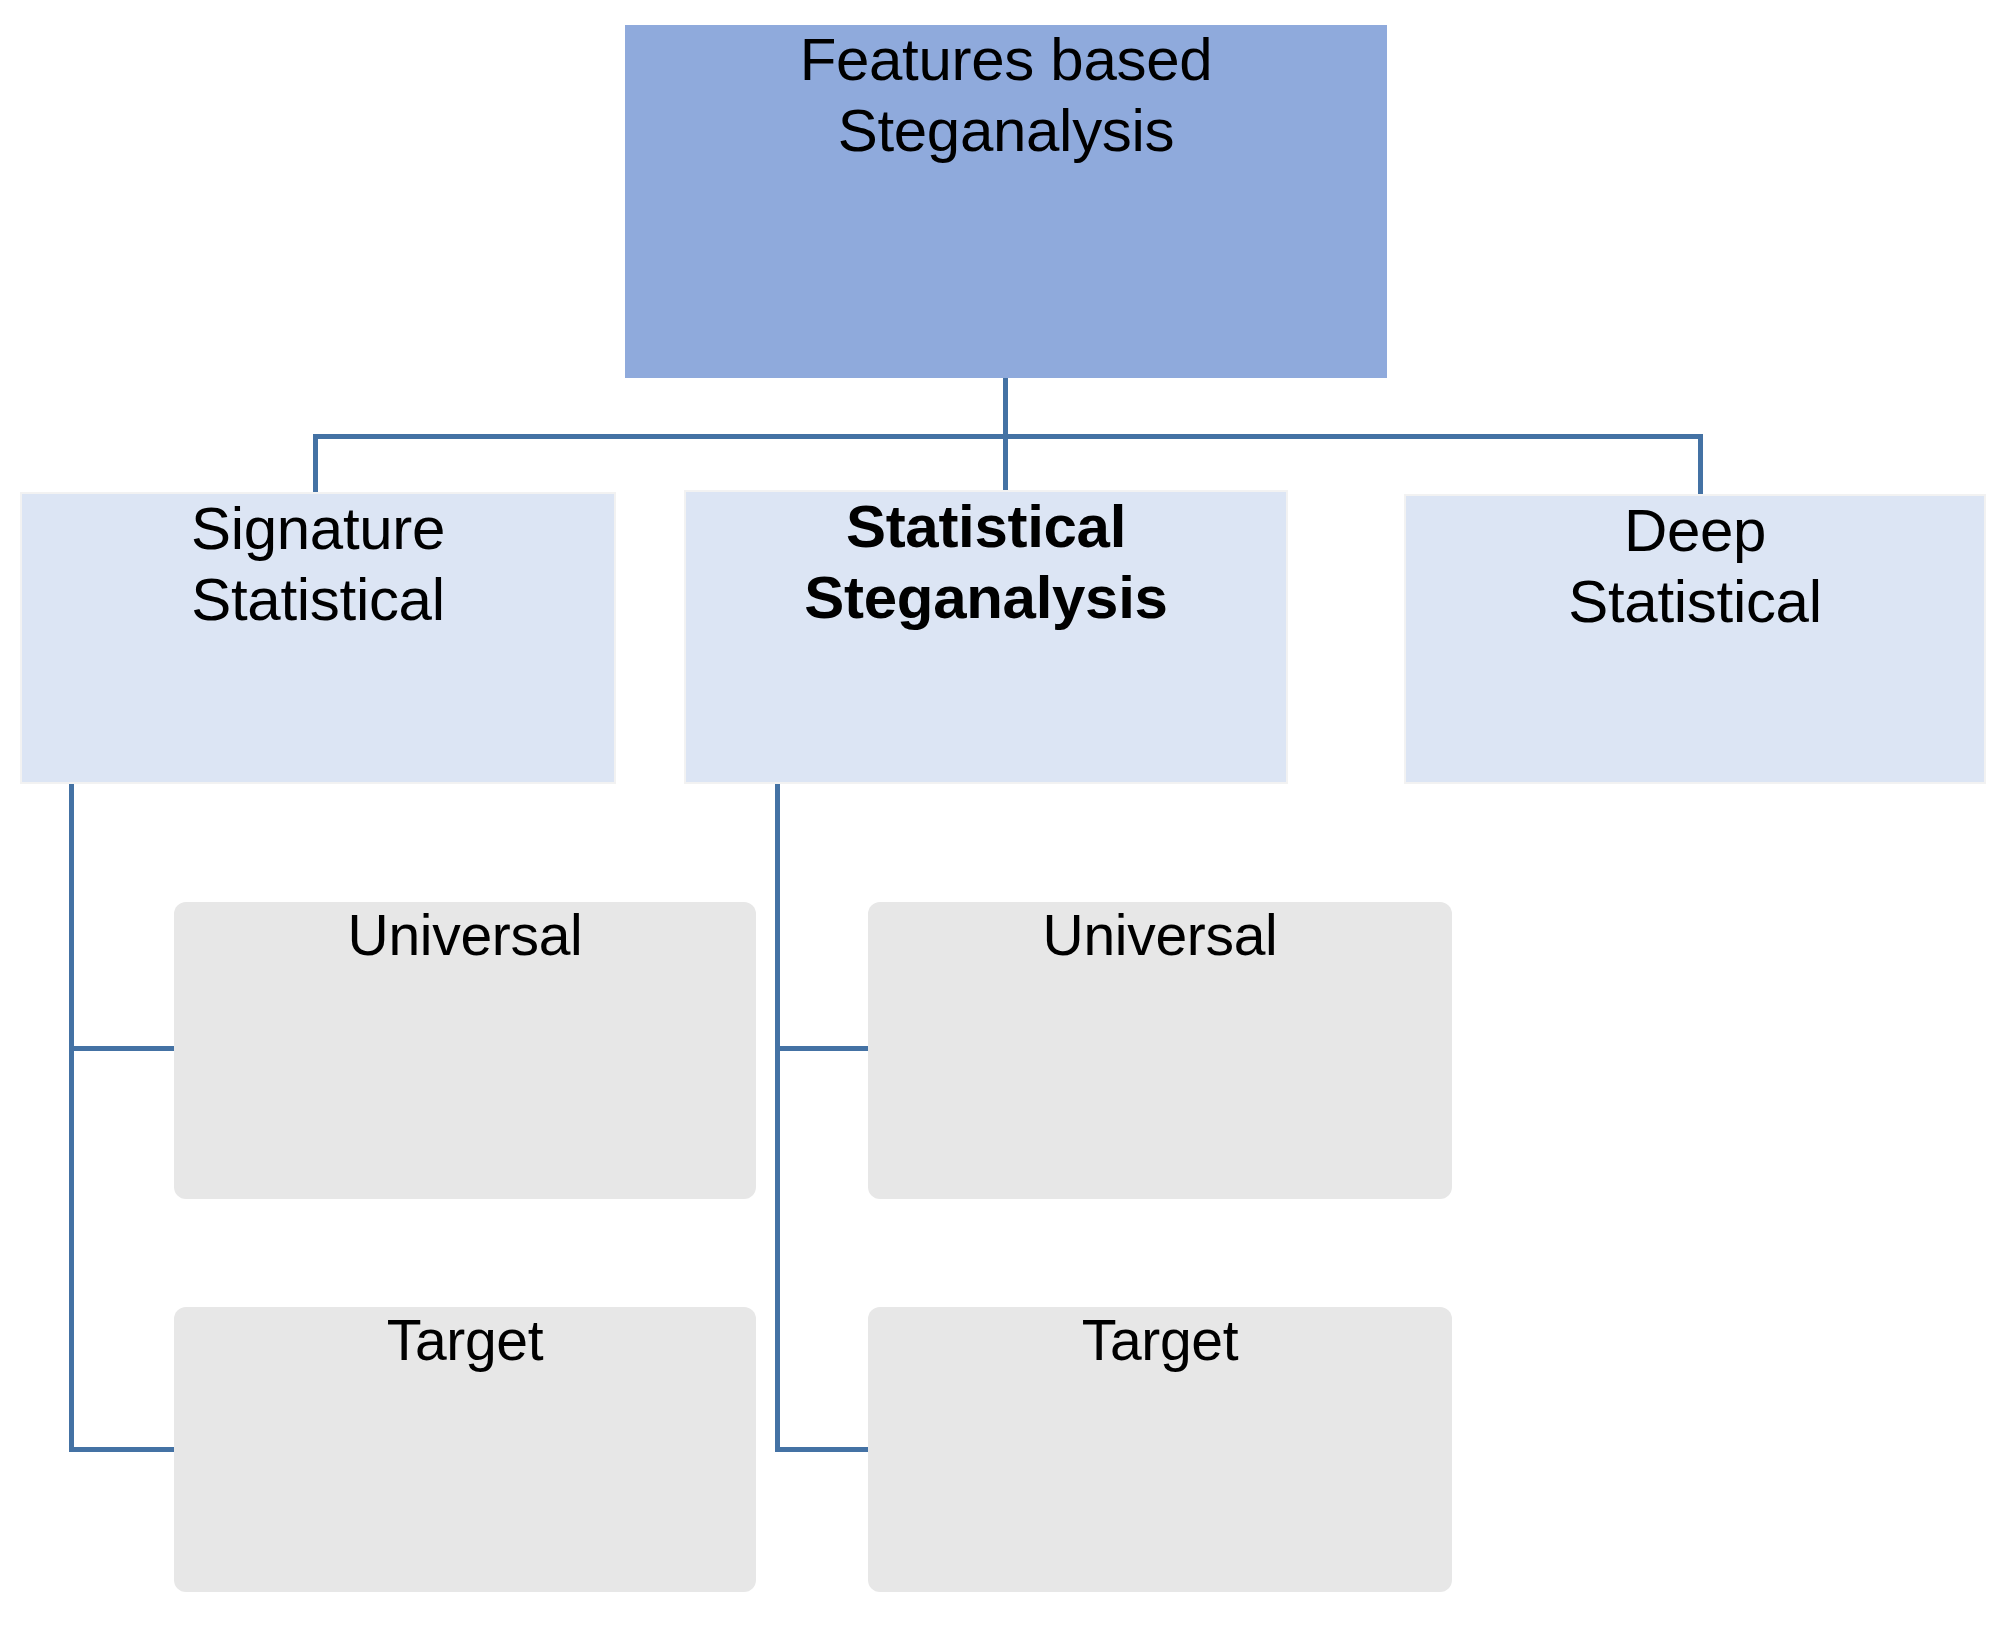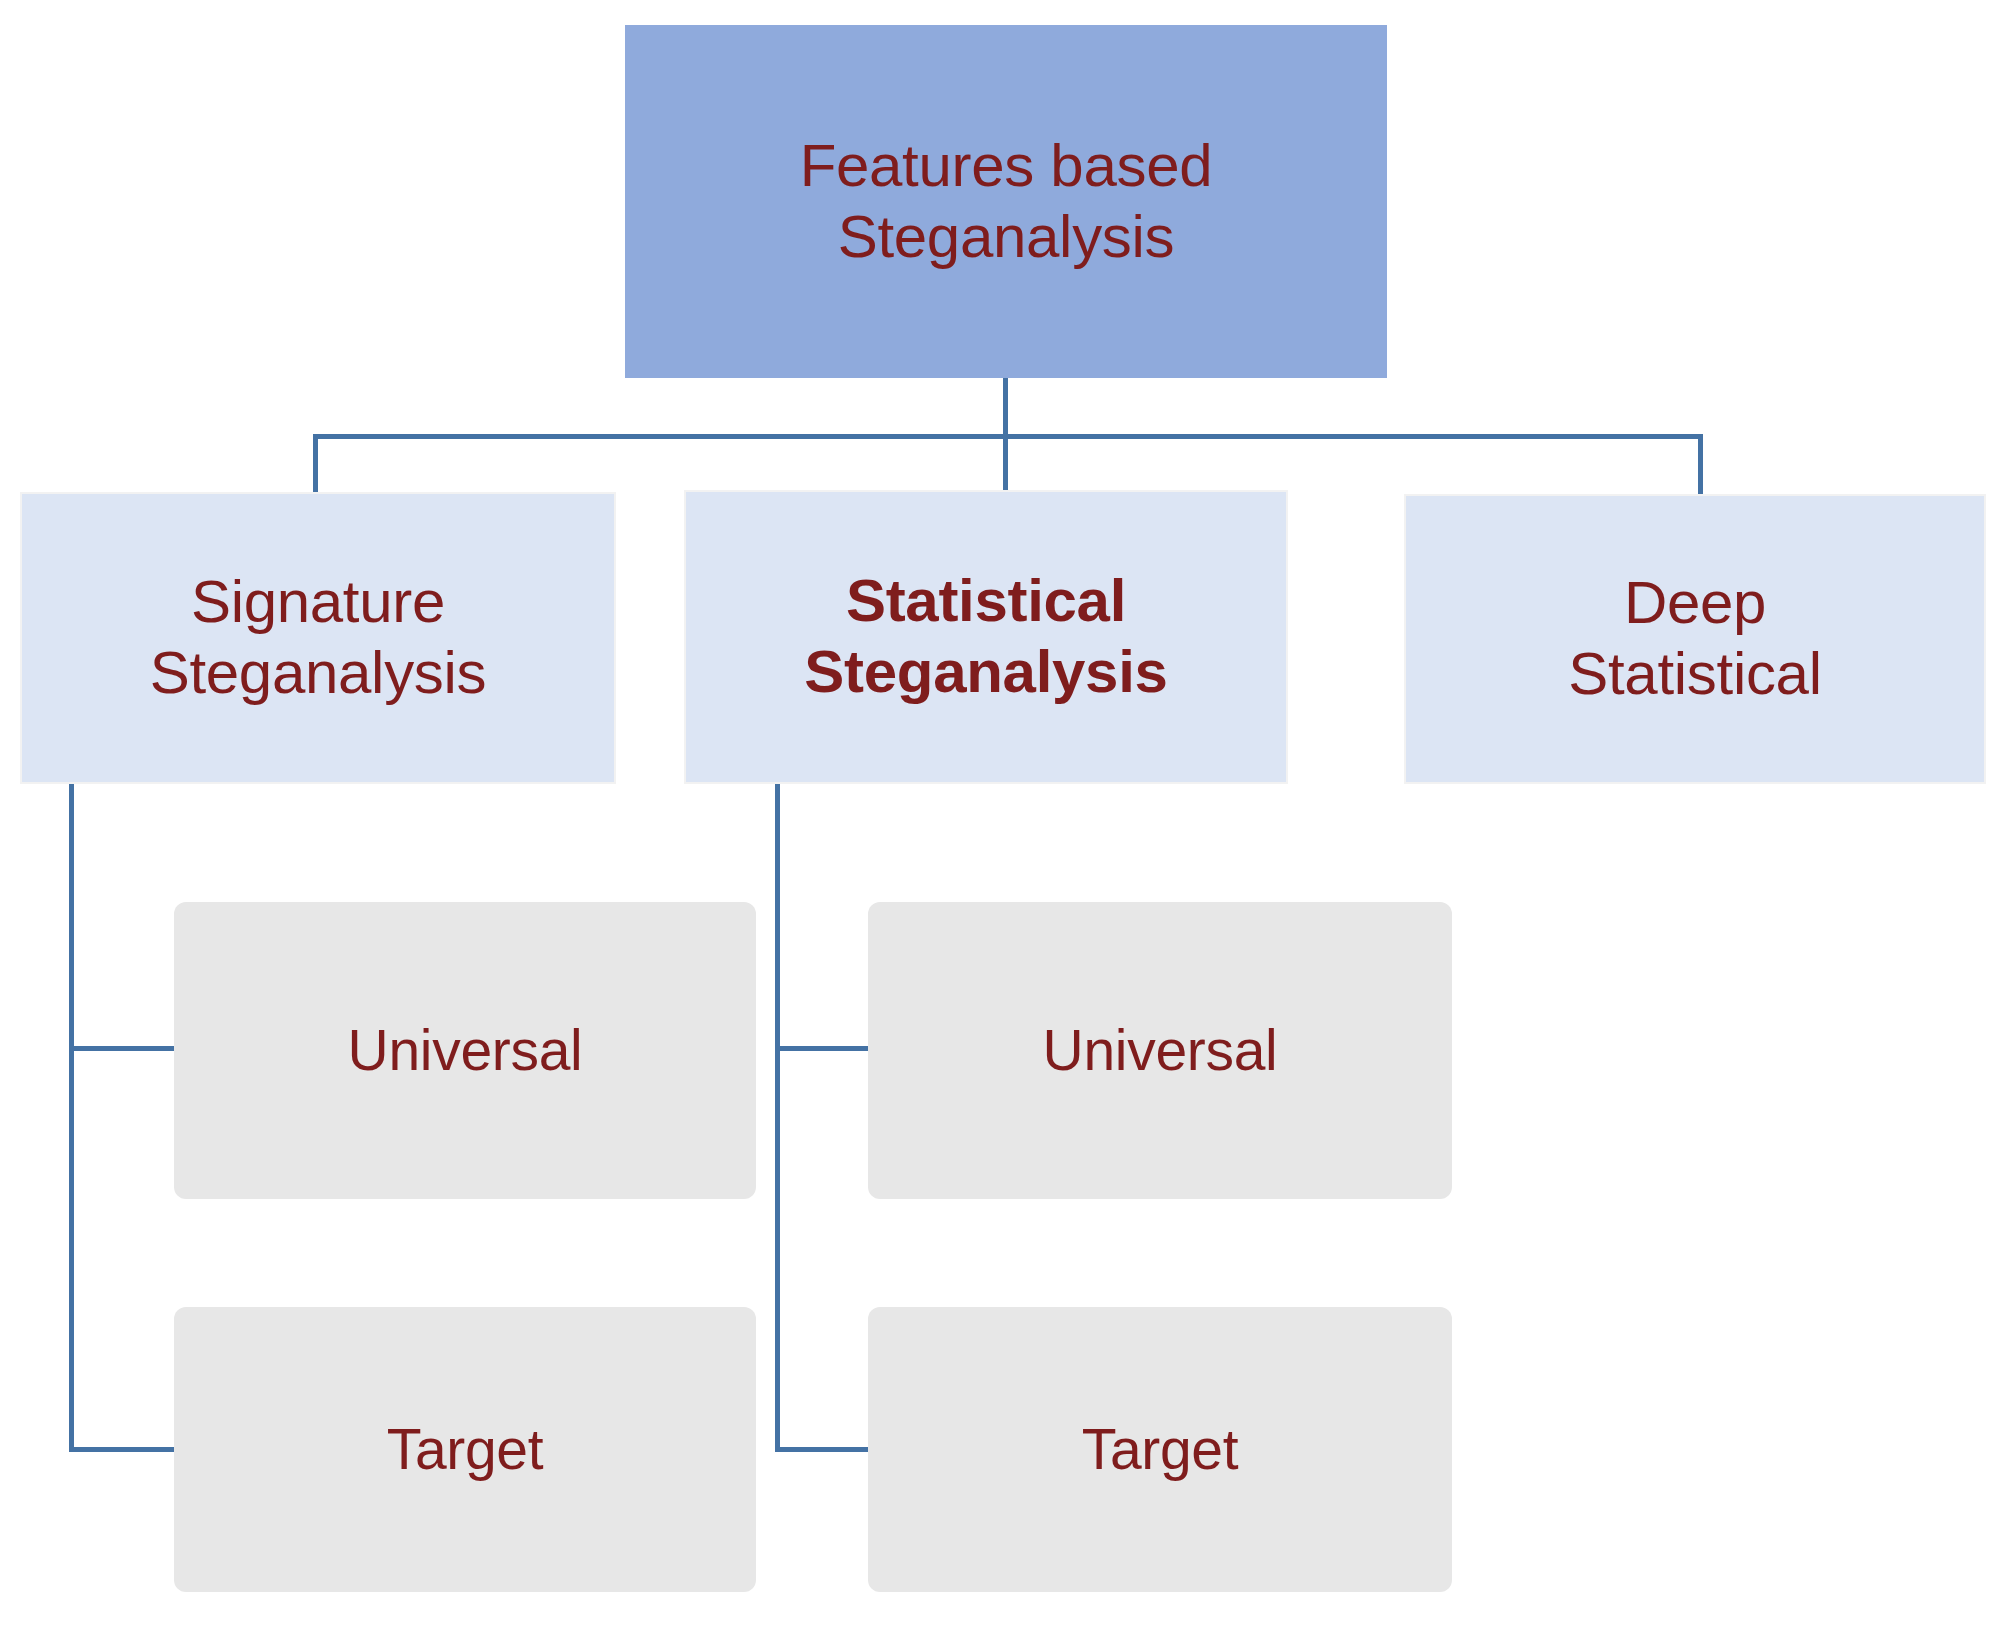--- a/index.html
+++ b/index.html
@@ -16,24 +16,23 @@
     width: 2010px;
     height: 1635px;
     background: #ffffff;
     overflow: hidden;
   }
   
   .node {
     position: absolute;
     box-sizing: border-box;
     display: flex;
-    align-items: center;
     justify-content: center;
     text-align: center;
-    color: #7f1d1d;
+    color: #000000;
     line-height: 1.18;
     white-space: pre-line;
     z-index: 3;
   }
   .node-root {
     background: #8faadc;
     font-size: 60px;
     letter-spacing: -0.3px;
   }
   .node-level2 {
@@ -72,21 +71,21 @@
   <div class="conn conn-h" style="left:313px; top:434px; width:1390px;"></div>
 
   <div class="conn conn-v" style="left:313px; top:434px; height:62px;"></div>
 
   <div class="conn conn-v" style="left:1003px; top:434px; height:58px;"></div>
 
   <div class="conn conn-v" style="left:1698px; top:434px; height:62px;"></div>
 
   <div class="node node-level2" style="left:20px; top:492px; width:596px; height:292px;">
     <span>Signature
-Steganalysis</span>
+Statistical</span>
   </div>
 
   <div class="node node-level2" style="left:684px; top:490px; width:604px; height:294px;font-weight:bold;">
     <span>Statistical
 Steganalysis</span>
   </div>
 
   <div class="node node-level2" style="left:1404px; top:494px; width:582px; height:290px;">
     <span>Deep
 Statistical</span>

